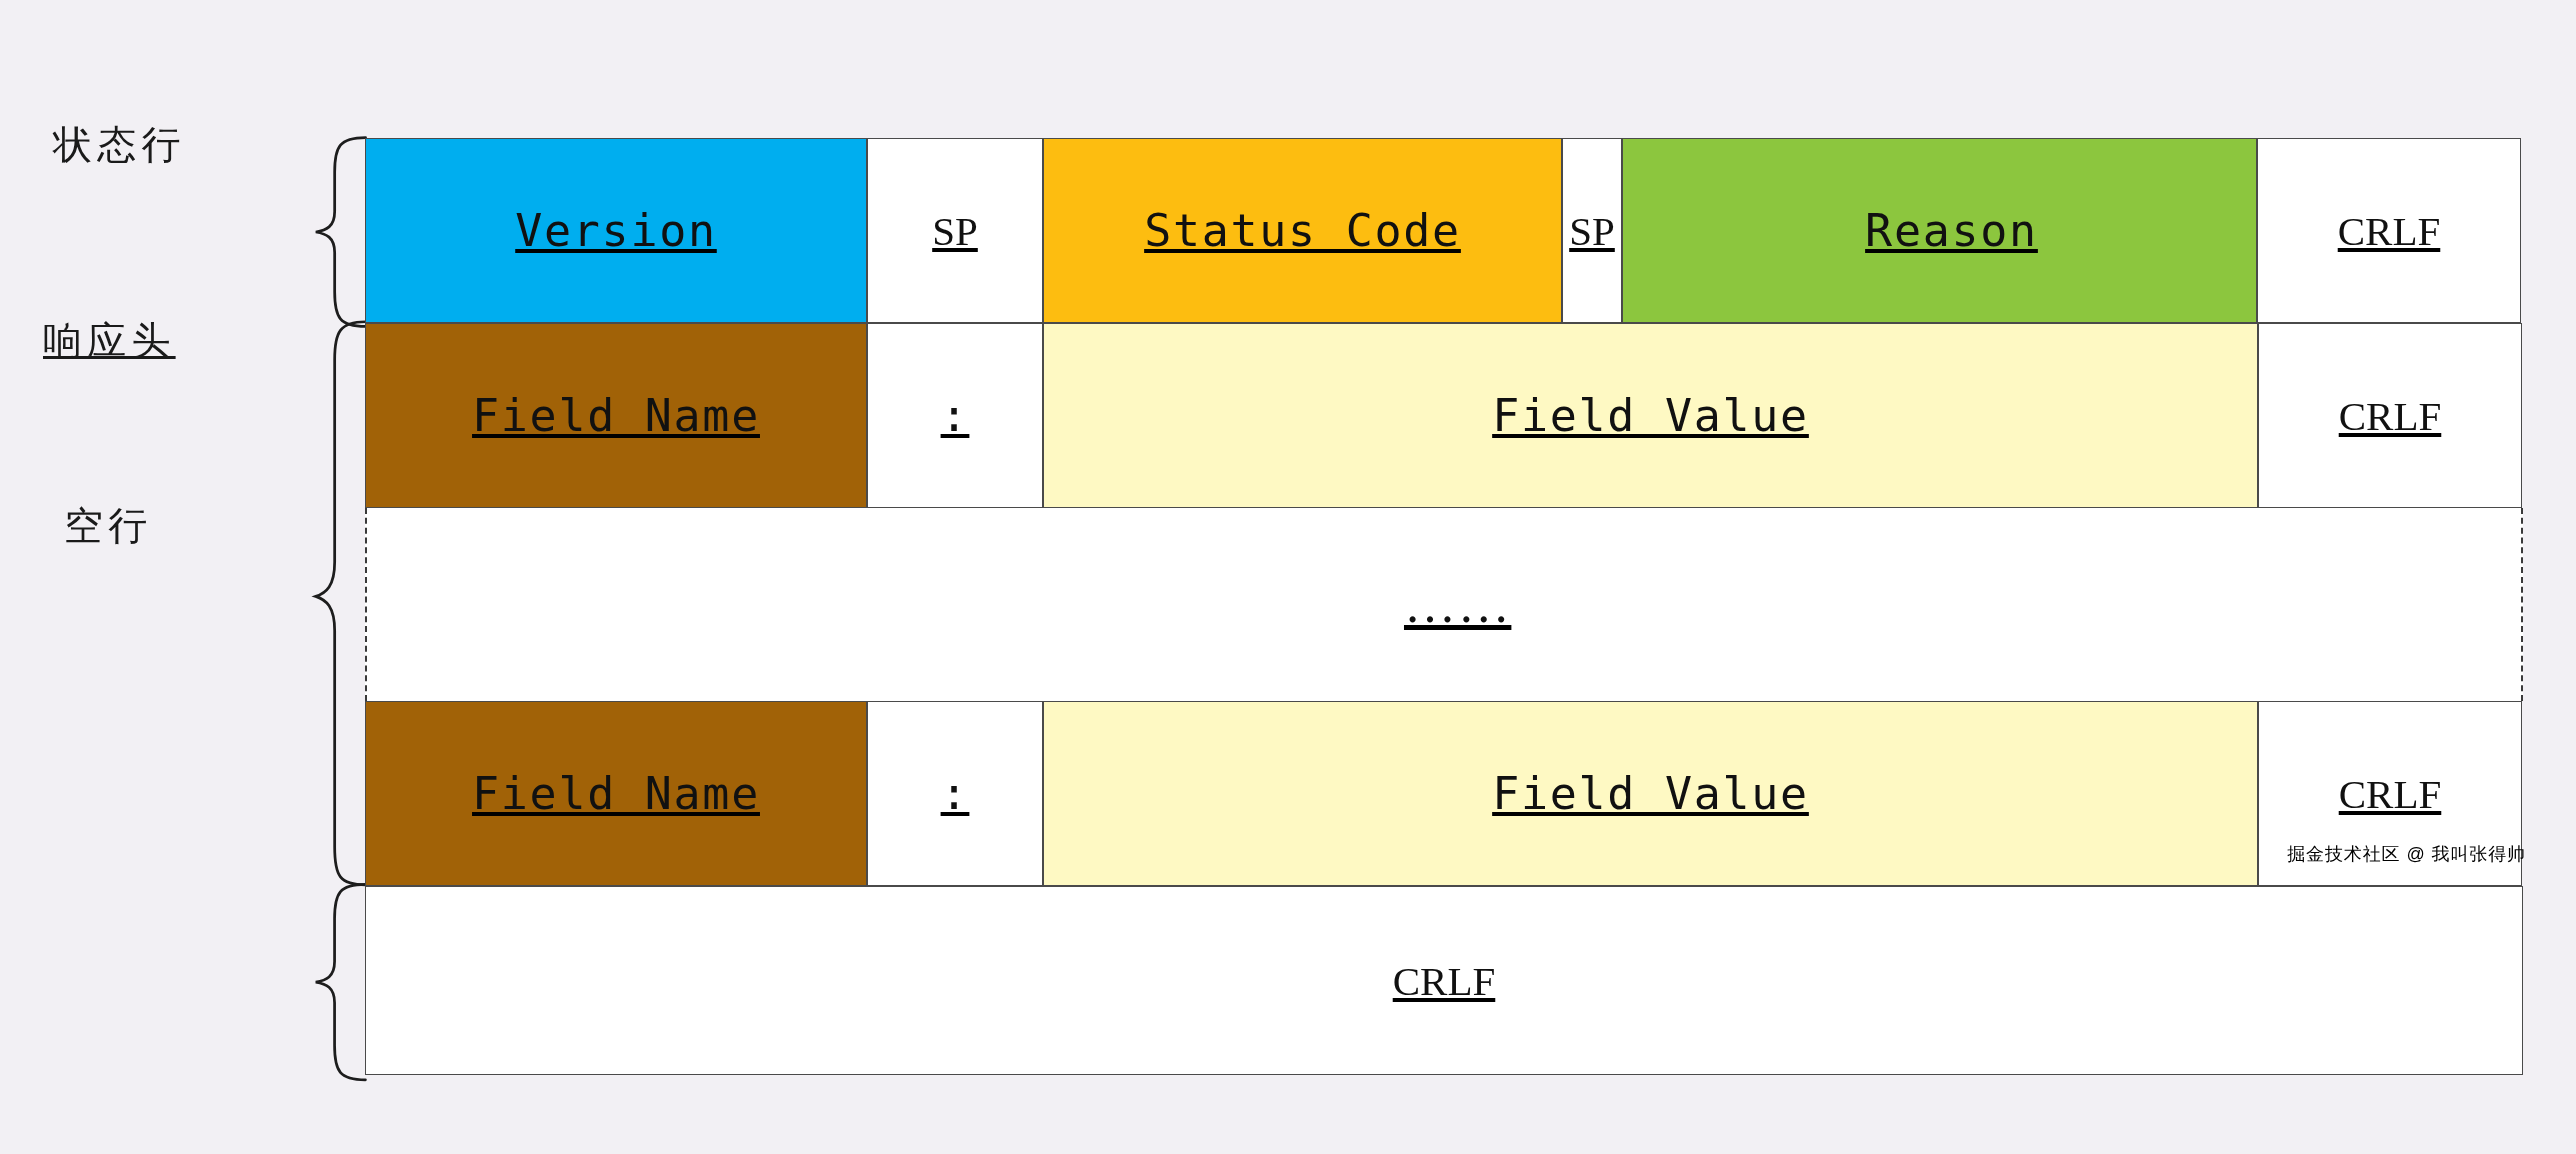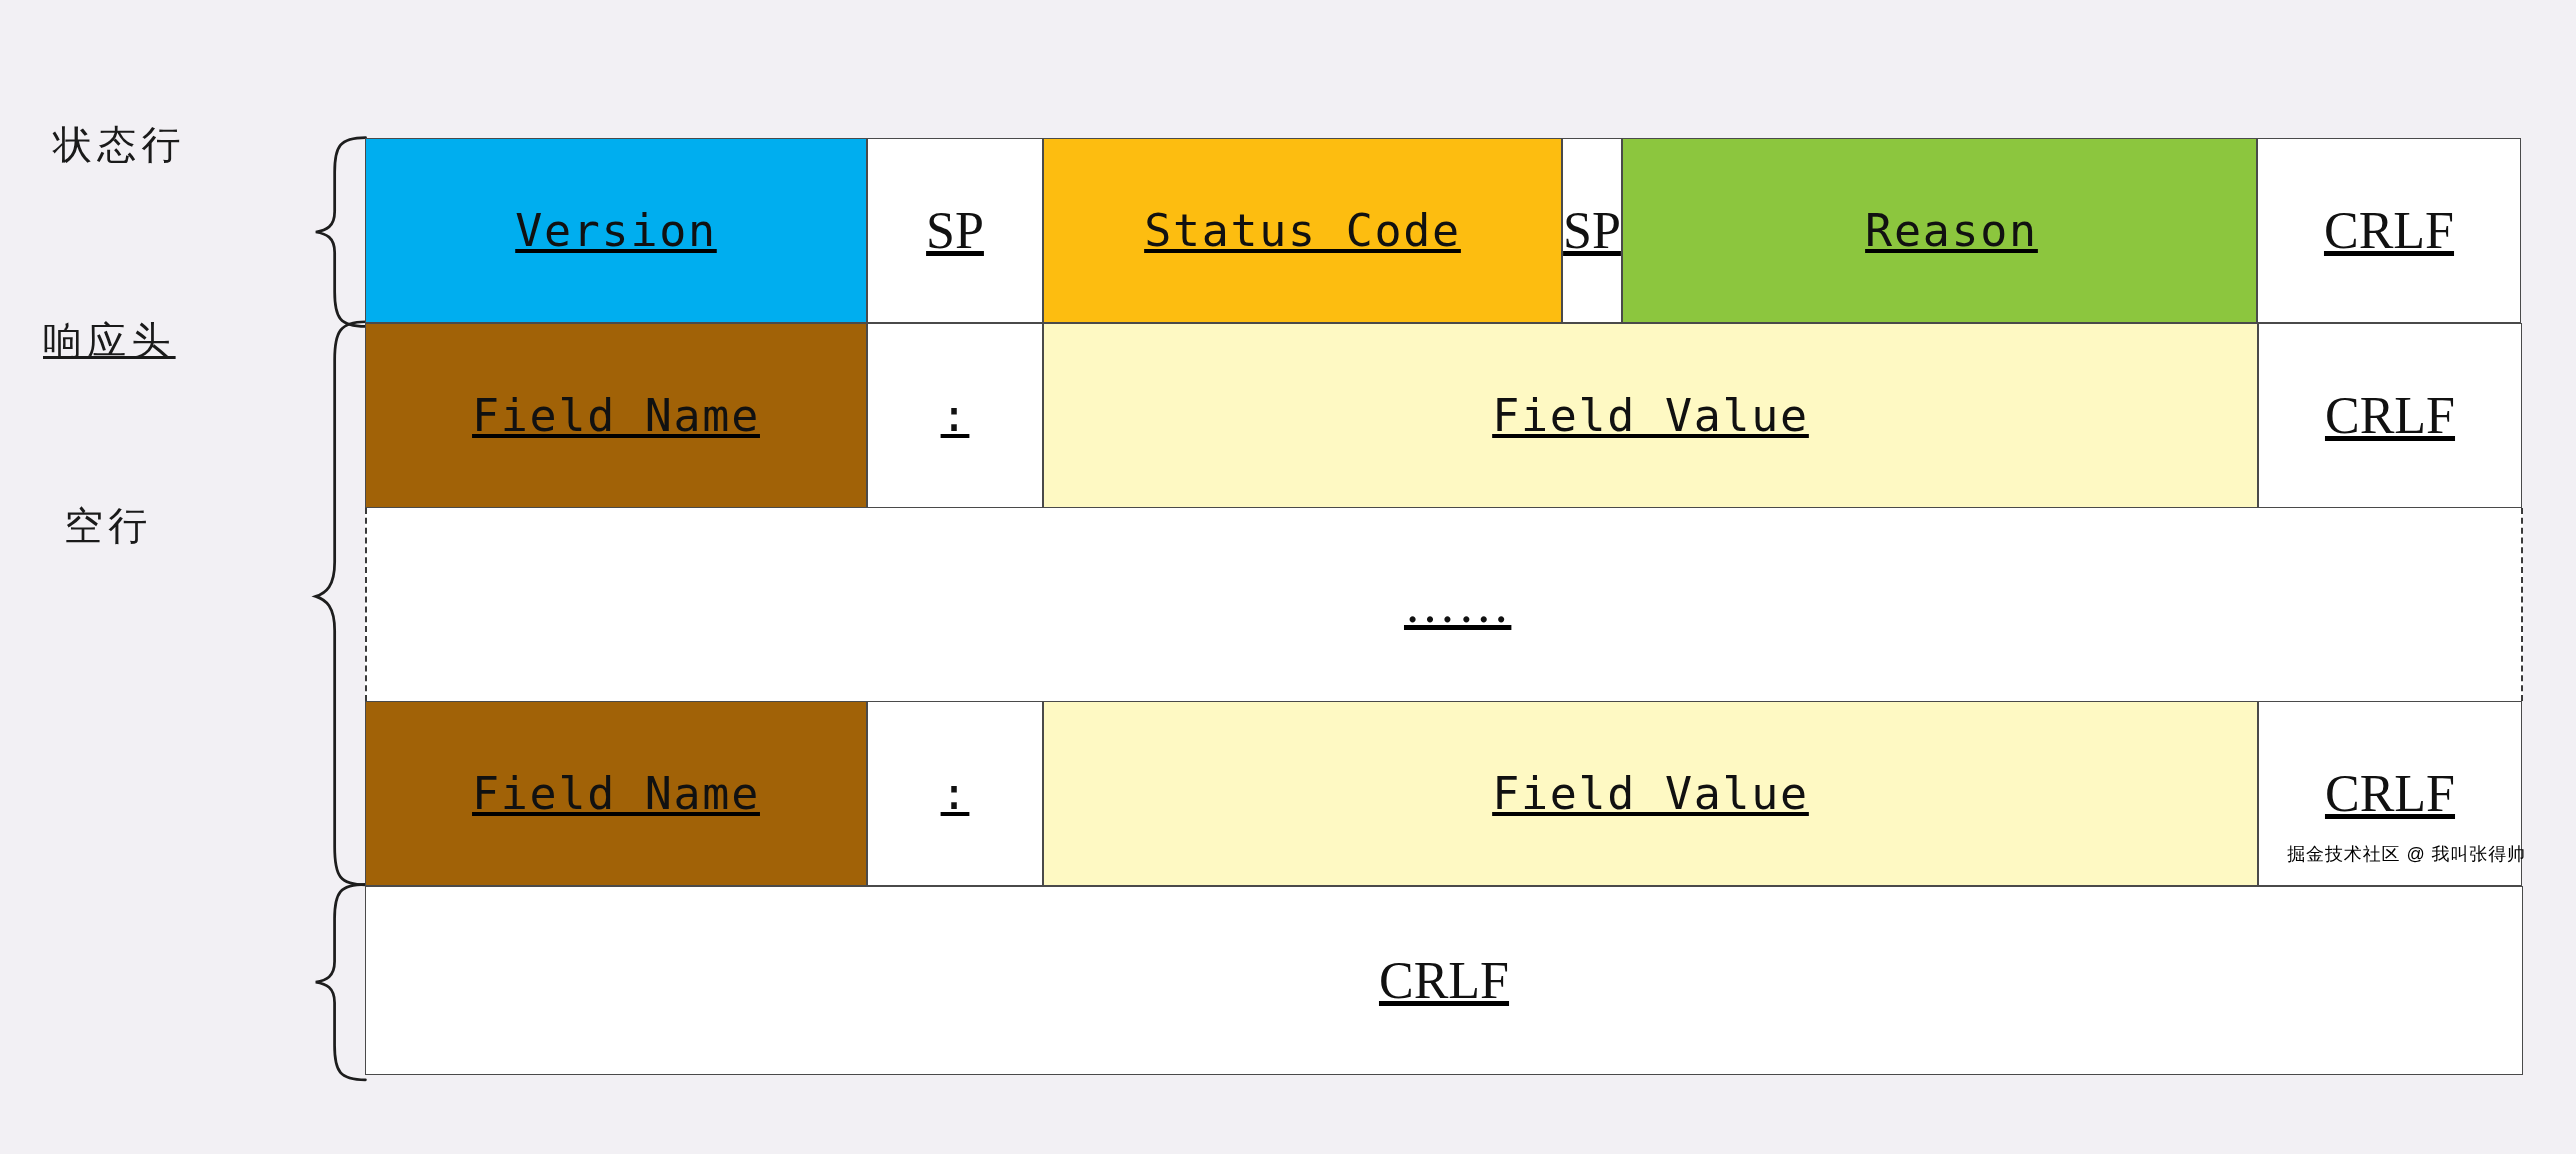--- a/index.html
+++ b/index.html
@@ -64,21 +64,21 @@
     overflow: hidden;
   }
   
   .mono {
     font-family: "DejaVu Sans Mono", "Liberation Mono", monospace;
     font-size: 45px;
     letter-spacing: 1.7px;
   }
   .serif {
     font-family: "Liberation Serif", "DejaVu Serif", serif;
-    font-size: 52px;
+    font-size: 41px;
   }
 
   
   #row-status { height: 185px; }
   #cell-version    { width: 502px;  background: #00aeef; }
   #cell-sp1        { width: 176px;  background: #ffffff; }
   #cell-statuscode { width: 519px;  background: #fdbd10; }
   #cell-sp2        { width: 60px;   background: #ffffff; }
   #cell-reason     { width: 635px;  background: #8cc63e; padding-left: 24px; }
   #cell-crlf1      { width: 264px;  background: #ffffff; }

